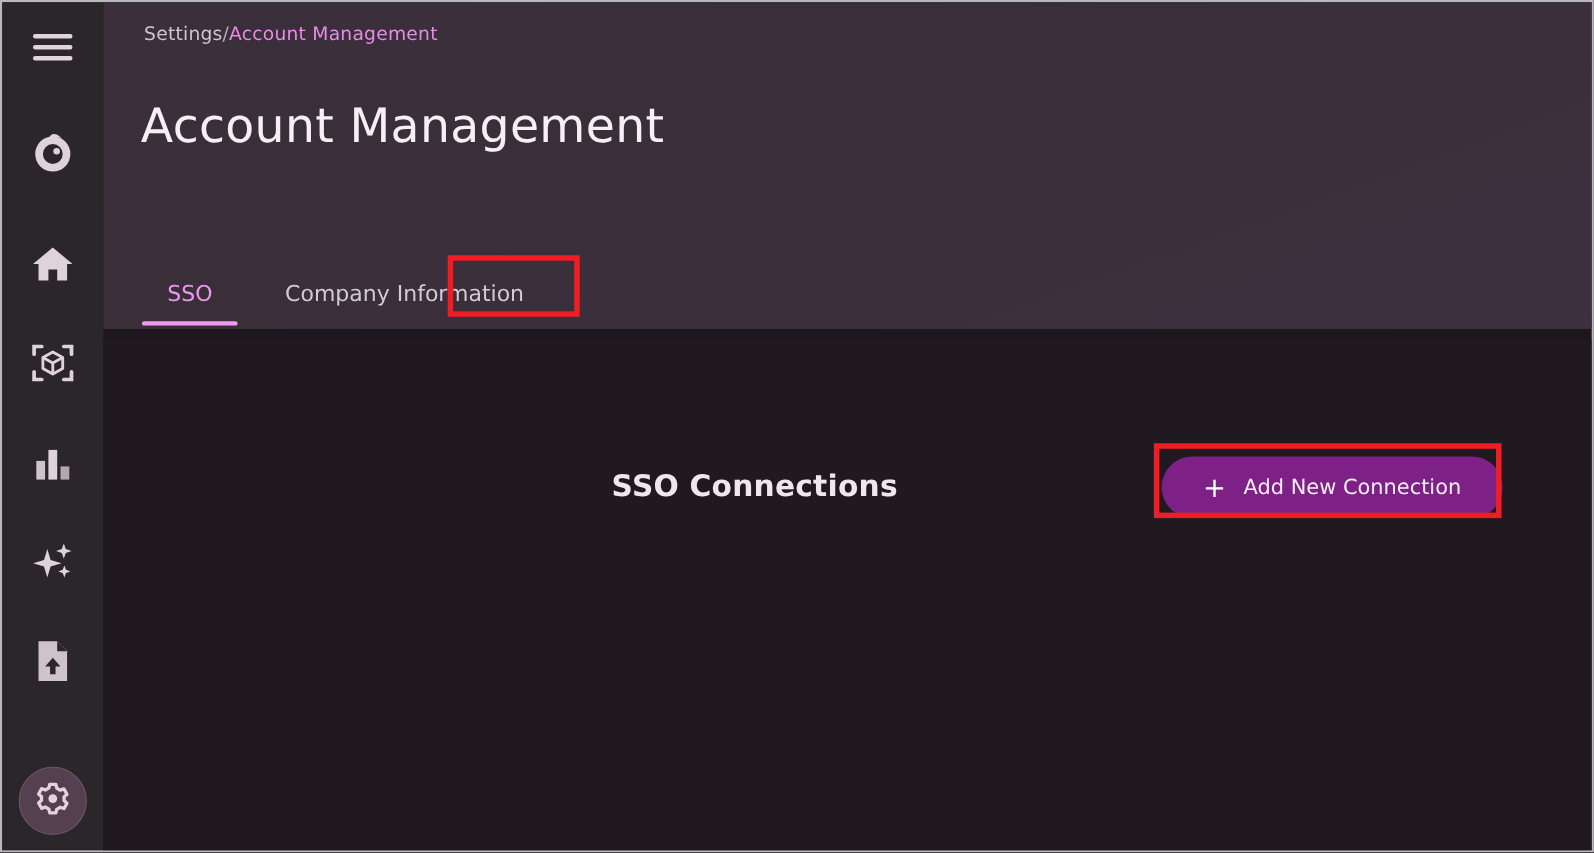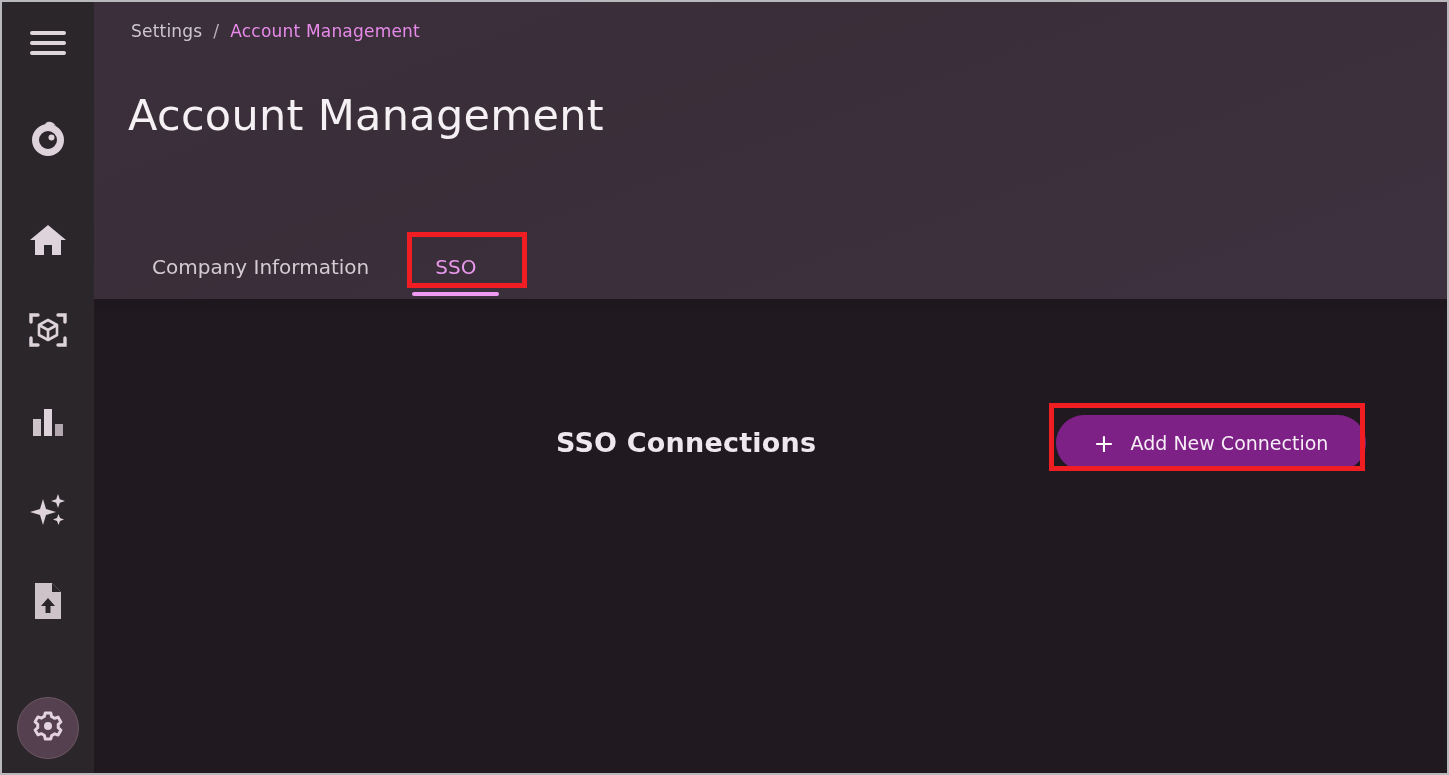--- a/index.html
+++ b/index.html
@@ -42,21 +42,21 @@
     width:1353px; height:771px;
   }
   #header {
     position:relative;
     height:297px;
     background:linear-gradient(160deg,#3b2f3b 0%,#3a2e39 40%,#3d3140 100%);
   }
   #breadcrumb {
     position:absolute; left:37px; top:19px;
     font-size:17px; letter-spacing:.2px;
-    display:flex; align-items:center; gap:11px;
+    display:flex; align-items:center; 
   }
   .crumb-root { color:#cfc6cd; }
   .crumb-sep  { color:#b9afb7; }
   .crumb-active { color:#e78ae9; }
 
   #page-title {
     position:absolute; left:34px; top:88px;
     font-size:43px; font-weight:400;
     color:#f4f0f3; letter-spacing:.3px;
   }
@@ -209,22 +209,22 @@
       <div id="breadcrumb">
         <span class="crumb-root">Settings</span>
         <span class="crumb-sep">/</span>
         <span class="crumb-active">Account Management</span>
       </div>
 
       <h1 id="page-title">Account Management</h1>
 
 
       <div id="tabs">
+        <div class="tab active">SSO</div>
         <div class="tab">Company Information</div>
-        <div class="tab active">SSO</div>
       </div>
 
     </header>
 
     <main id="main">
 
       <h2 id="sso-heading">SSO Connections</h2>
 
       <button id="add-connection-btn">
         <span class="plus-glyph">+</span>

